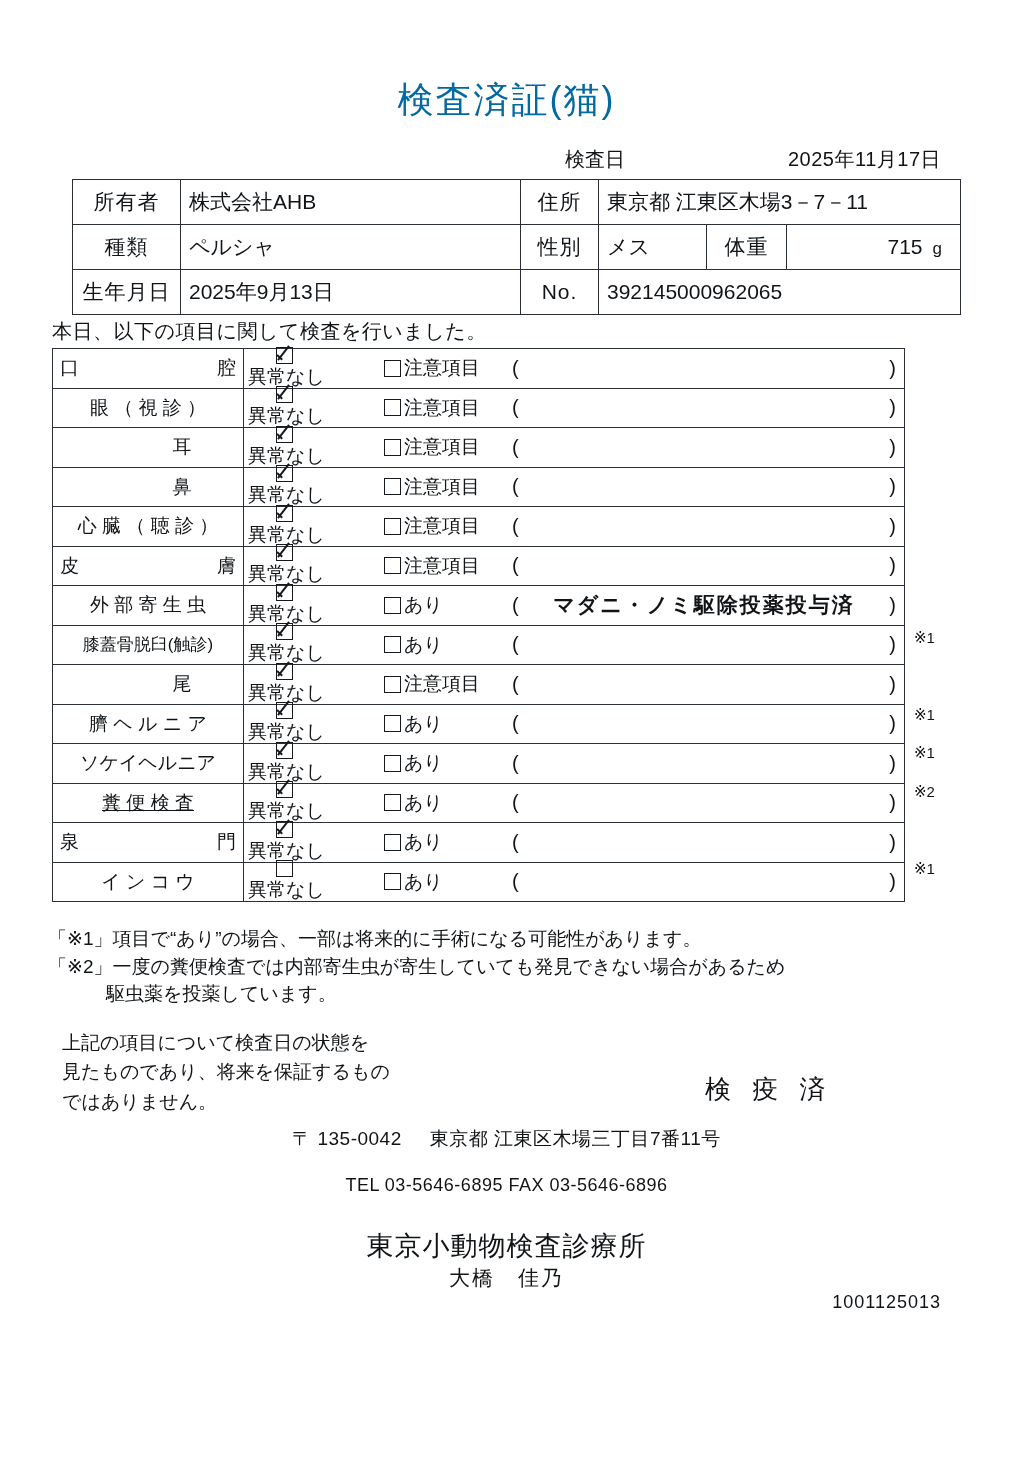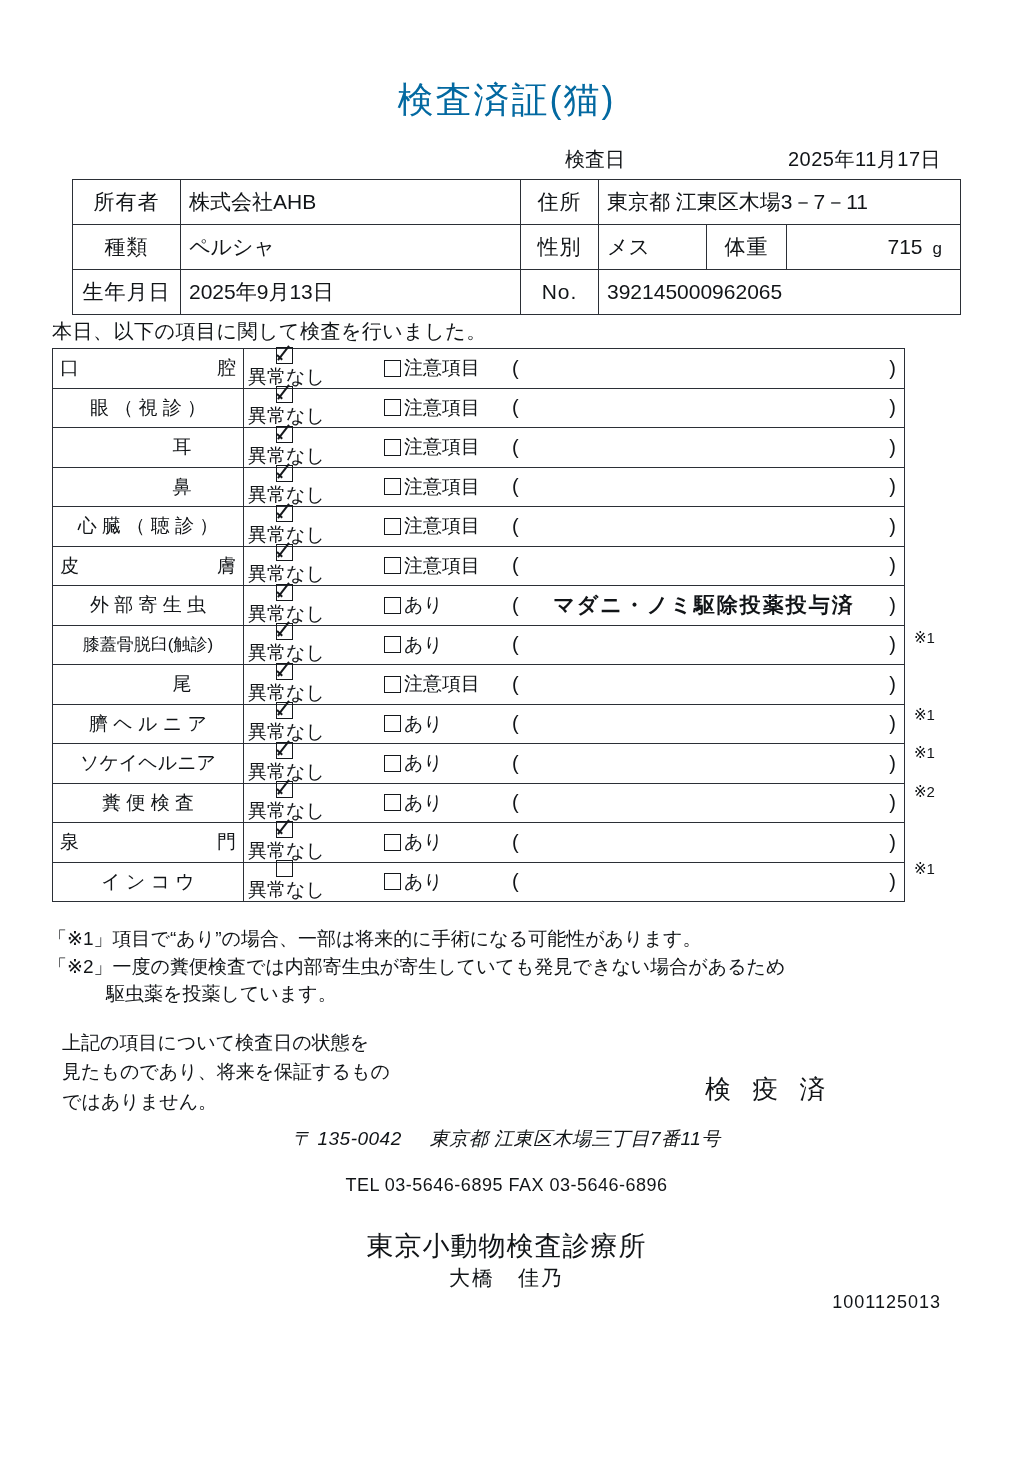--- a/index.html
+++ b/index.html
@@ -134,21 +134,21 @@
     font-size:19px;line-height:1.55;
   }
   .stamp{
     position:absolute;left:705px;top:1072px;
     font-size:26px;letter-spacing:7px;
   }
 
   
   .addr{
     position:absolute;left:0;right:0;top:1126px;
-    text-align:center;font-size:19px;letter-spacing:0.5px;font-style:italic;
+    text-align:center;font-size:19px;letter-spacing:0.5px;
   }
   .addr .zip{margin-right:28px;}
   .tel{
     position:absolute;left:0;right:0;top:1175px;
     text-align:center;font-size:18px;letter-spacing:0.5px;
   }
   .clinic{
     position:absolute;left:0;right:0;top:1228px;
     text-align:center;font-size:27px;letter-spacing:1px;
   }
@@ -439,21 +439,21 @@
                 <span class="box"></span>
                 <span>あり</span>
               </div>
               <span class="paren-open">(</span>
               <span class="paren-close">)</span>
             </div>
           </td>
         </tr>
         <tr>
           <td class="item-label">
-            <div class="label-inner" style="justify-content: center;">
+            <div class="label-inner" style="justify-content: center; text-decoration: underline;">
               <span>糞 便 検 査</span>
             </div>
           </td>
           <td class="opts">
             <div class="opt-wrap">
               <div class="opt first">
                 <span class="box checked"></span>
                 <span>異常なし</span>
               </div>
               <div class="opt second">

